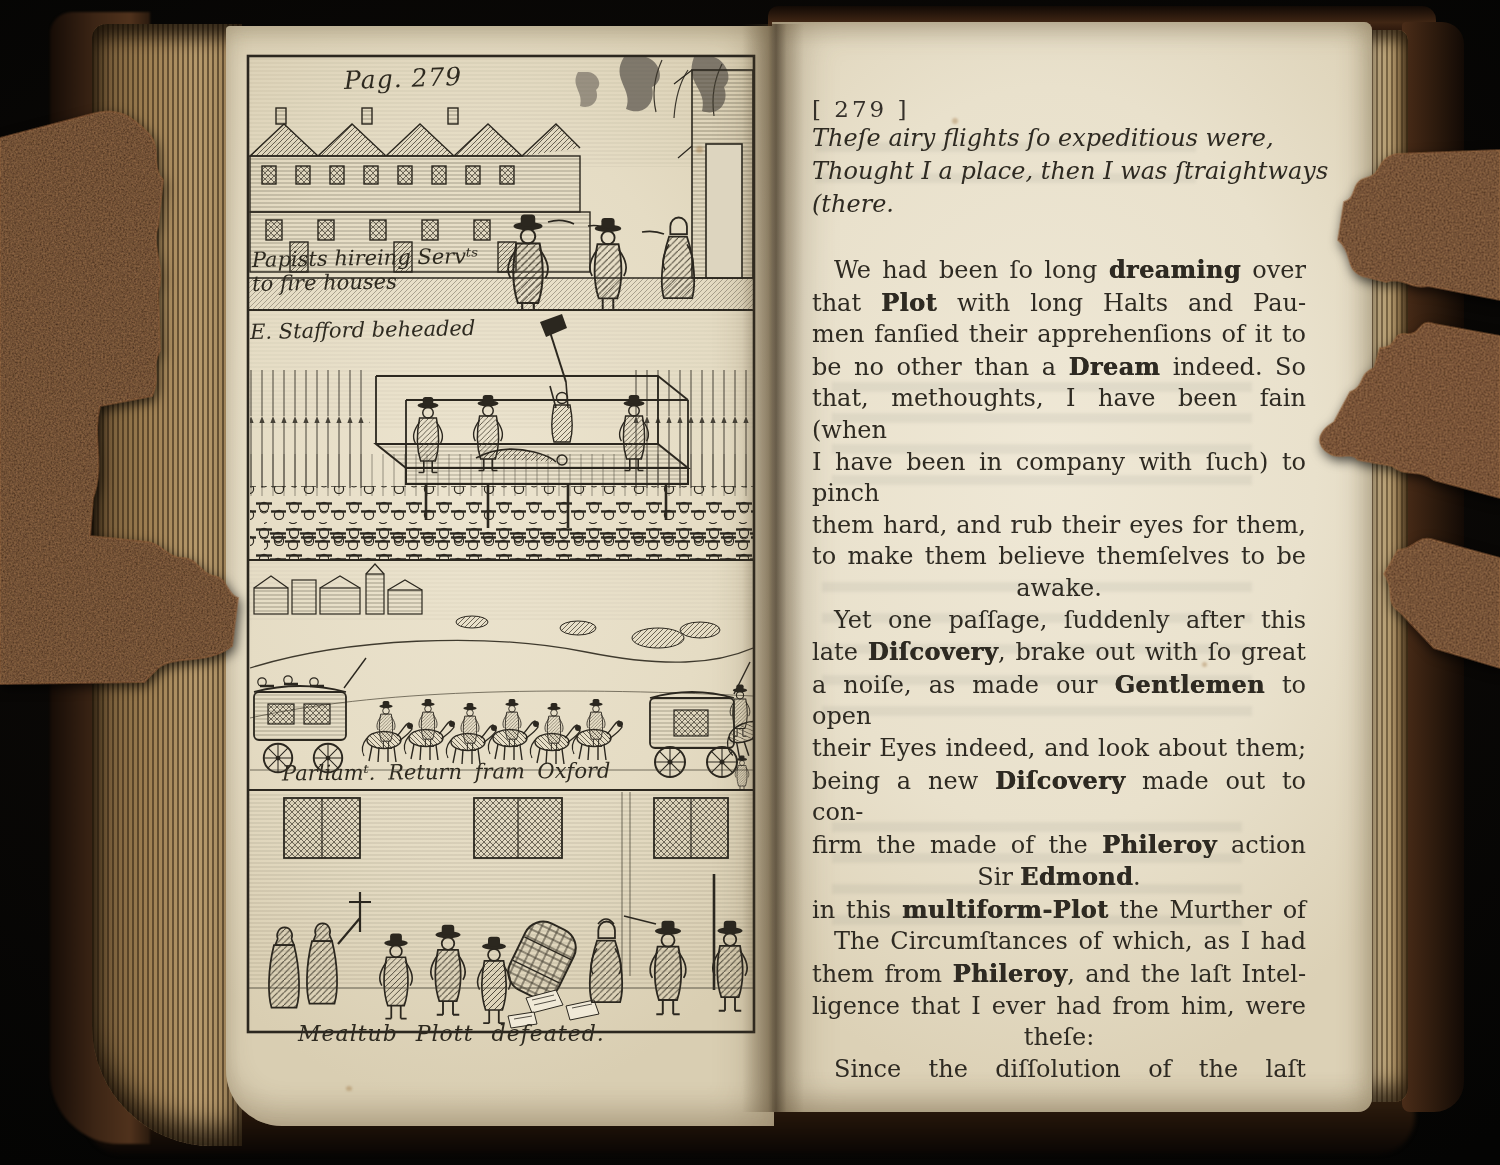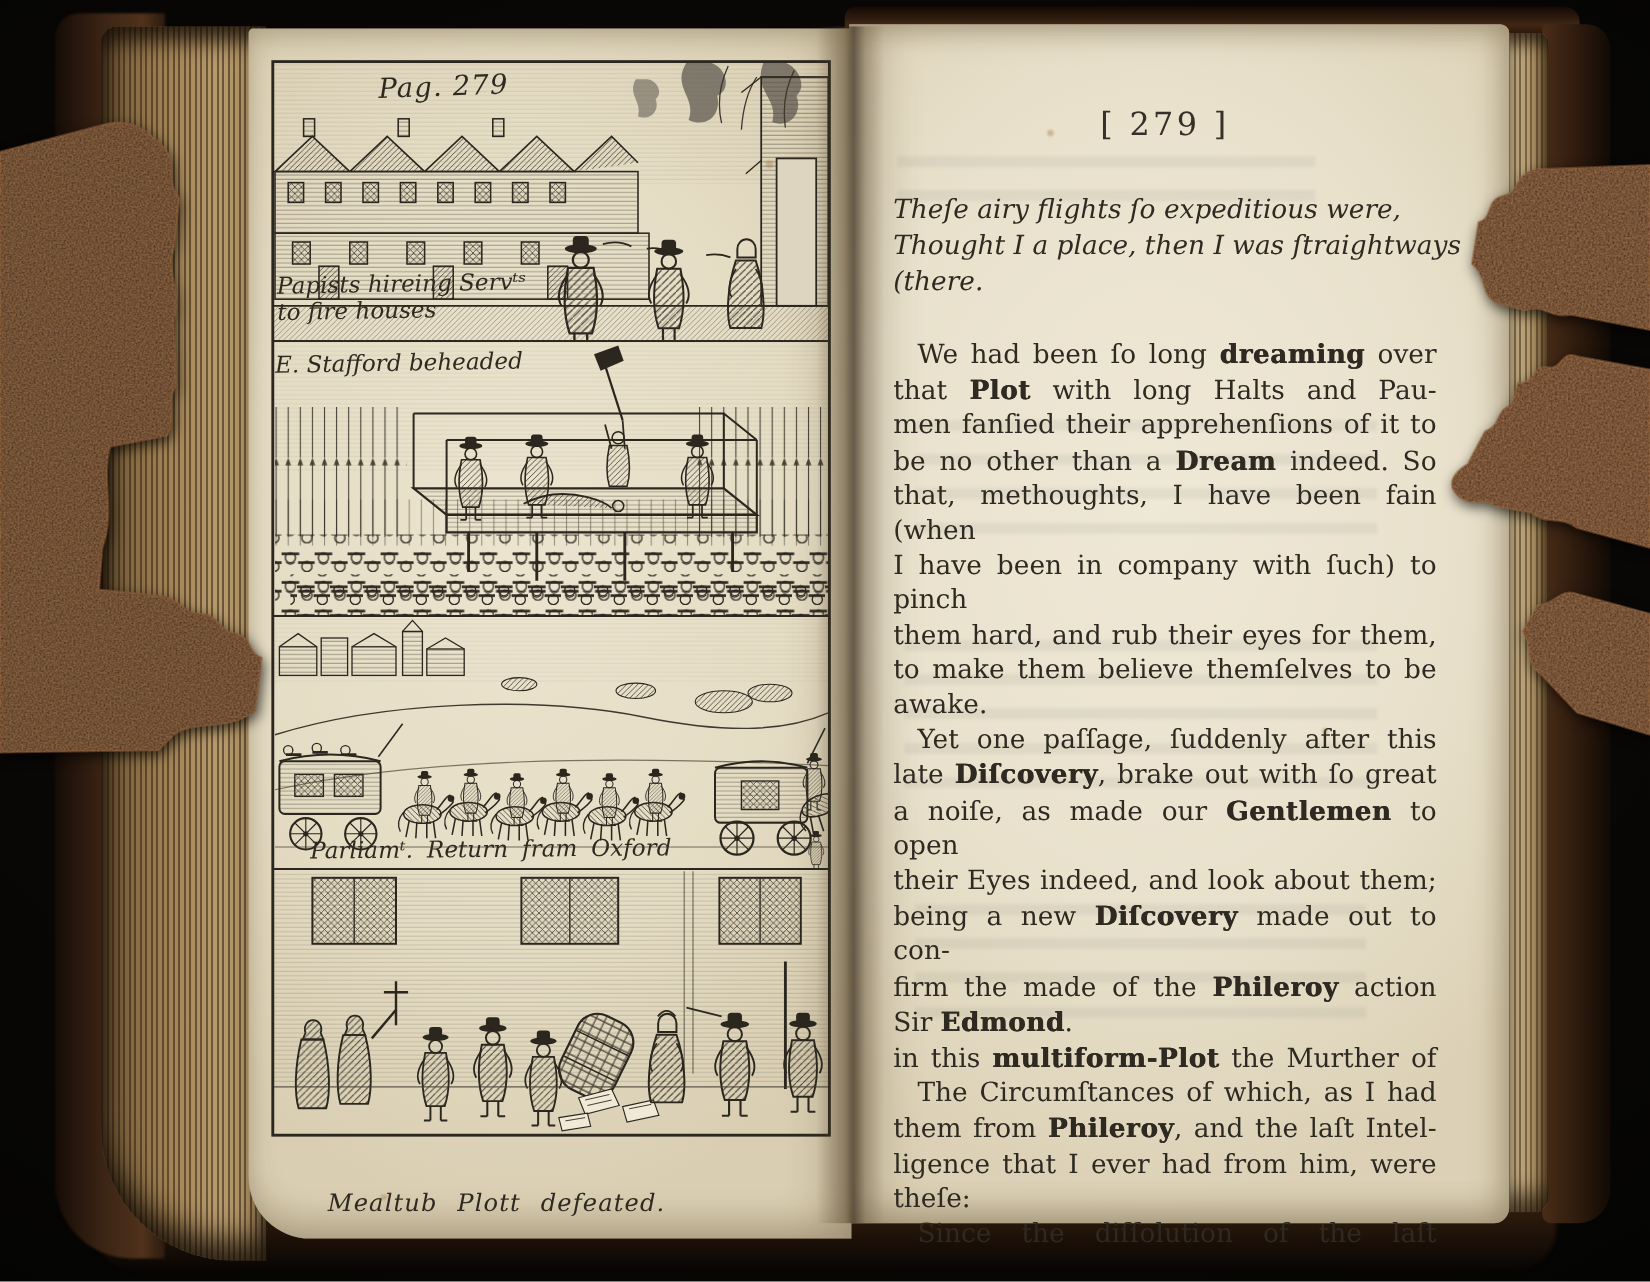--- a/index.html
+++ b/index.html
@@ -55,30 +55,30 @@
   
   .ghost{position:absolute;pointer-events:none;opacity:.5;filter:blur(1.6px);
     background:repeating-linear-gradient(180deg, rgba(100,106,96,.18) 0 10px, rgba(0,0,0,0) 10px 31px);}
 
   
   .cap{position:absolute;color:#2e2a20;font-style:italic;z-index:5;white-space:nowrap;}
   .cap-pag{left:118px;top:38px;font-size:25px;transform:rotate(-2deg);letter-spacing:1px;}
   .cap-1{left:26px;top:220px;font-size:21px;line-height:24px;transform:rotate(-1deg);}
   .cap-2{left:24px;top:292px;font-size:21px;transform:rotate(-1deg);}
   .cap-3{left:56px;top:734px;font-size:21px;word-spacing:6px;transform:rotate(-.5deg);}
-  .cap-4{left:72px;top:1056px;font-size:22px;word-spacing:10px;letter-spacing:1px;}
+  .cap-4{left:72px;top:995px;font-size:22px;word-spacing:10px;letter-spacing:1px;}
 
   
   .rp-content{position:absolute;left:40px;right:66px;top:74px;color:#2e2a22;}
-  .page-header{text-align:center;font-size:29px;letter-spacing:3px;color:#35302a;}
-  .verse{margin-top:44px;font-style:italic;font-size:24px;line-height:33px;}
+  .page-header{text-align:left;font-size:23px;letter-spacing:3px;color:#35302a;}
+  .verse{font-style:italic;font-size:24px;line-height:33px;}
   .verse .vline{white-space:nowrap;}
   .verse .v-right{text-align:left;padding-right:6px;font-style:italic;}
   .body-text{margin-top:33px;font-size:24px;line-height:31.6px;word-spacing:-.5px;}
-  .tline{min-height:31.6px;white-space:nowrap;}
+  .tline{min-height:31.6px;white-space:nowrap;text-align:center;}
   .tline.j{text-align:justify;text-align-last:justify;white-space:normal;}
   .tline.ind{text-indent:22px;}
   .f-r{}
   .f-b{font-weight:700;letter-spacing:.4px;text-shadow:.5px 0 0 currentColor;}
 
   
   .clasp{position:absolute;z-index:8;filter:drop-shadow(2px 4px 6px rgba(0,0,0,.7));}
   .clasp-left{left:0;top:104px;}
   .clasp-right{left:1312px;top:84px;}
 </style>

